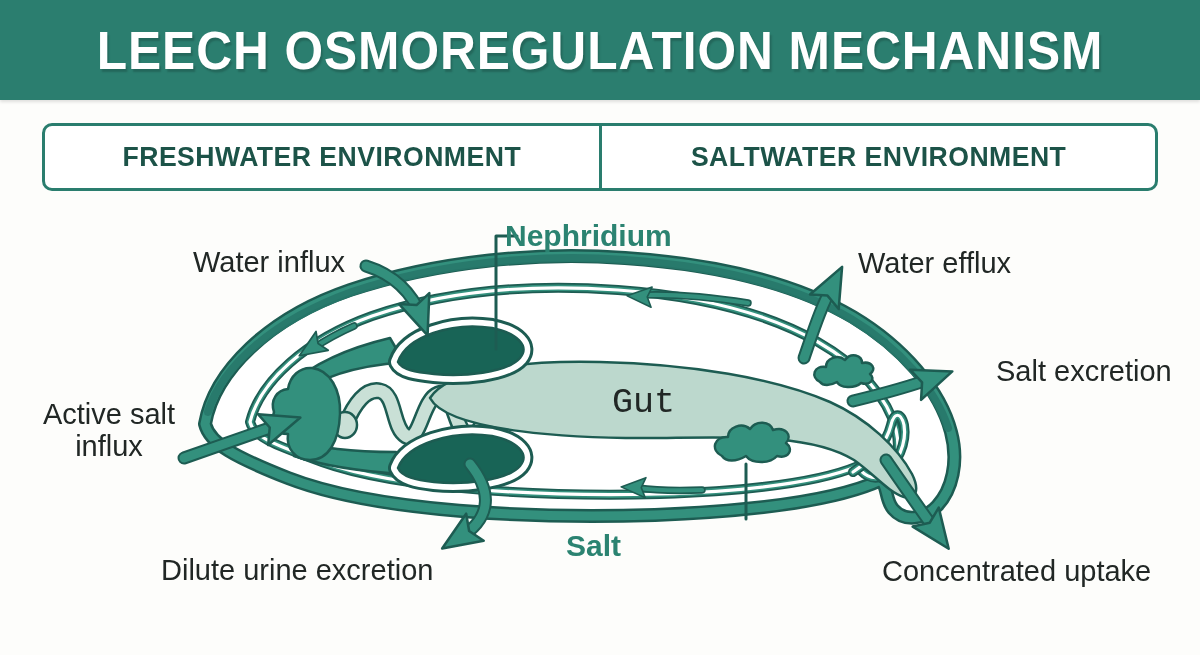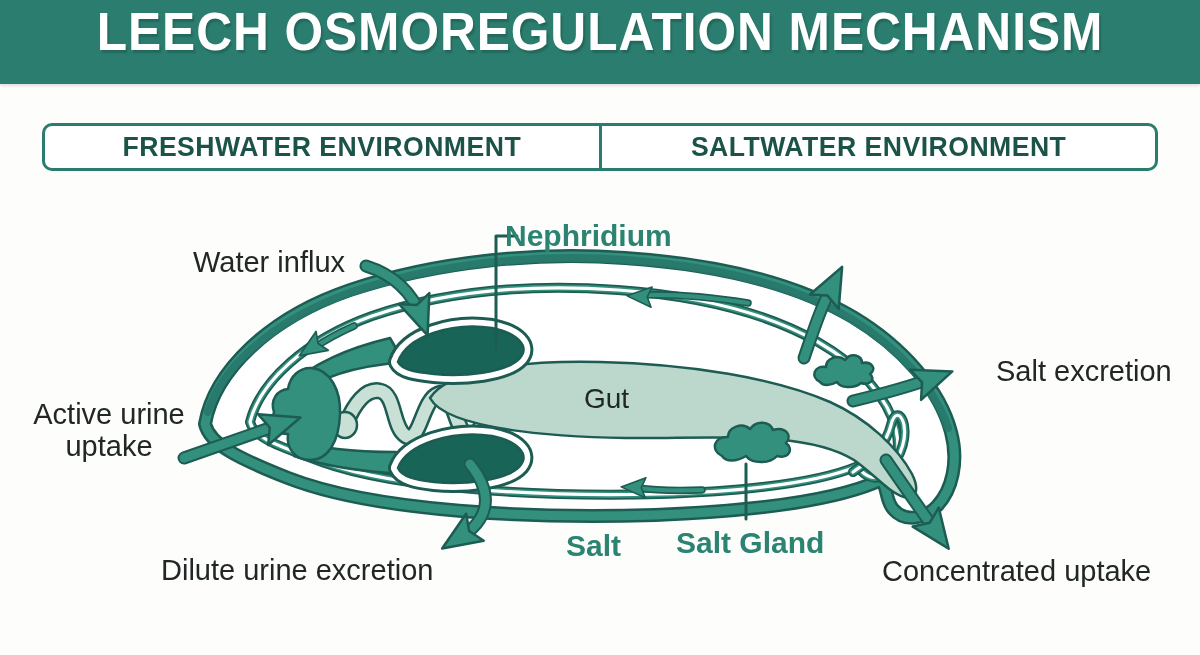--- a/index.html
+++ b/index.html
@@ -3,34 +3,34 @@
 <meta charset="utf-8">
 <style>
   html,body{margin:0;padding:0;}
   .page{
     position:relative; width:1200px; height:655px; overflow:hidden;
     background:var(--page-bg,#FDFDFB);
     font-family:"Liberation Sans", sans-serif;
   }
   
   .header{
-    position:absolute; top:0; left:0; width:1200px; height:84px;
+    position:absolute; top:0; left:0; width:1200px; height:100px;
     background:var(--header-bg,#2B7E6F);
-    display:flex; align-items:flex-start; justify-content:center;
+    display:flex; align-items:center; justify-content:center;
     box-shadow:0 2px 3px rgba(0,0,0,.12);
   }
   .header h1{
     margin:0; color:var(--header-text,#FFFFFF);
     font-size:54px; font-weight:700; letter-spacing:1px; white-space:nowrap;
     transform:scaleX(.92); transform-origin:center;
     text-shadow:2px 3px 2px rgba(0,0,0,.18);
   }
   
   .env{
-    position:absolute; left:42px; top:123px; width:1116px; height:48px;
+    position:absolute; left:42px; top:123px; width:1116px; height:68px;
     border:3px solid var(--env-border,#2A7D6E); border-radius:10px;
     background:#fff; display:flex; box-sizing:border-box;
   }
   .env-cell{flex:1; display:flex; align-items:center; justify-content:center;}
   .env-cell + .env-cell{border-left:3px solid var(--env-border,#2A7D6E);}
   .env-cell span{
     font-size:28px; font-weight:700; color:var(--env-text,#1C5348);
     letter-spacing:.5px; white-space:nowrap; transform:scaleX(.95);
   }
   
@@ -60,21 +60,21 @@
   .lbl{
     position:absolute; font-size:29px; color:var(--label-dark,#212725);
     white-space:nowrap; line-height:1.1;
   }
   .lbl-teal{color:var(--label-teal,#2B8371); font-weight:700; font-size:30px;}
   .lbl-water-influx{left:193px; top:247px;}
   .lbl-nephridium{left:505px; top:219px;}
   .lbl-water-efflux{left:858px; top:248px;}
   .lbl-salt-excretion{left:964px; top:356px;margin-left:32px;}
   .lbl-active-salt-uptake{left:28px; top:399px; width:162px; text-align:center; white-space:normal;}
-  .lbl-gut{left:584px; top:384px; font-size:28px;}
+  .lbl-gut{left:612px; top:384px; font-size:35px;font-family:Liberation Mono, monospace;}
   .lbl-skin{left:566px; top:529px;}
   .lbl-salt-gland{left:676px; top:526px;}
   .lbl-dilute-urine{left:137px; top:555px;margin-left:24px;}
   .lbl-concentrated-urine{left:882px; top:556px;}
 </style>
 </head>
 <body>
 
 <div class="page">
 
@@ -184,21 +184,21 @@
     </g>
     <g>
       <path class="arrow-under" d="M 886,460 C 906,489 924,515 938,534"></path>
       <path class="arrow-over" d="M 886,460 C 906,489 924,515 938,534"></path>
       <path class="head" d="M 4,0 L -30,14 L -24,0 L -30,-14 Z" transform="translate(946,545) rotate(54) scale(1.15)"></path>
     </g>
   </svg>
 
   <div class="lbl lbl-teal lbl-nephridium">Nephridium</div>
   <div class="lbl lbl-water-influx">Water influx</div>
+  <div class="lbl lbl-water-efflux">Water efflux</div>
   <div class="lbl lbl-salt-excretion">Salt excretion</div>
-  <div class="lbl lbl-active-salt-uptake">Active urine uptake</div>
+  <div class="lbl lbl-active-salt-uptake">Active salt influx</div>
   <div class="lbl lbl-gut">Gut</div>
   <div class="lbl lbl-teal lbl-skin">Salt</div>
-  <div class="lbl lbl-teal lbl-salt-gland">Salt Gland</div>
   <div class="lbl lbl-dilute-urine">Dilute urine excretion</div>
   <div class="lbl lbl-concentrated-urine">Concentrated uptake</div>
 
 </div>
 
 </body></html>

